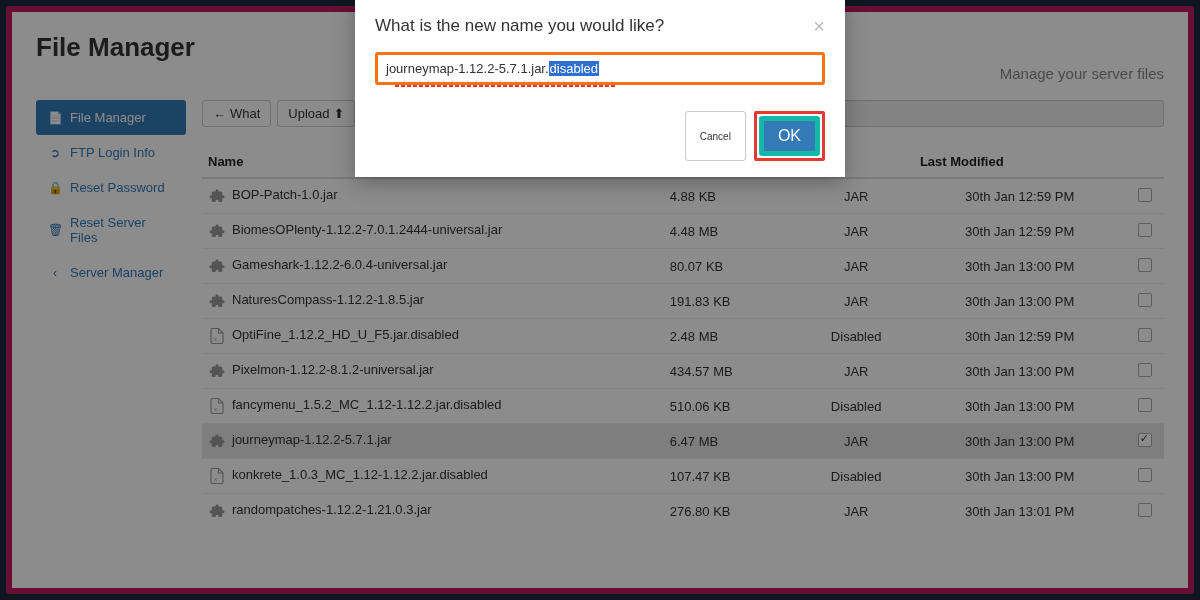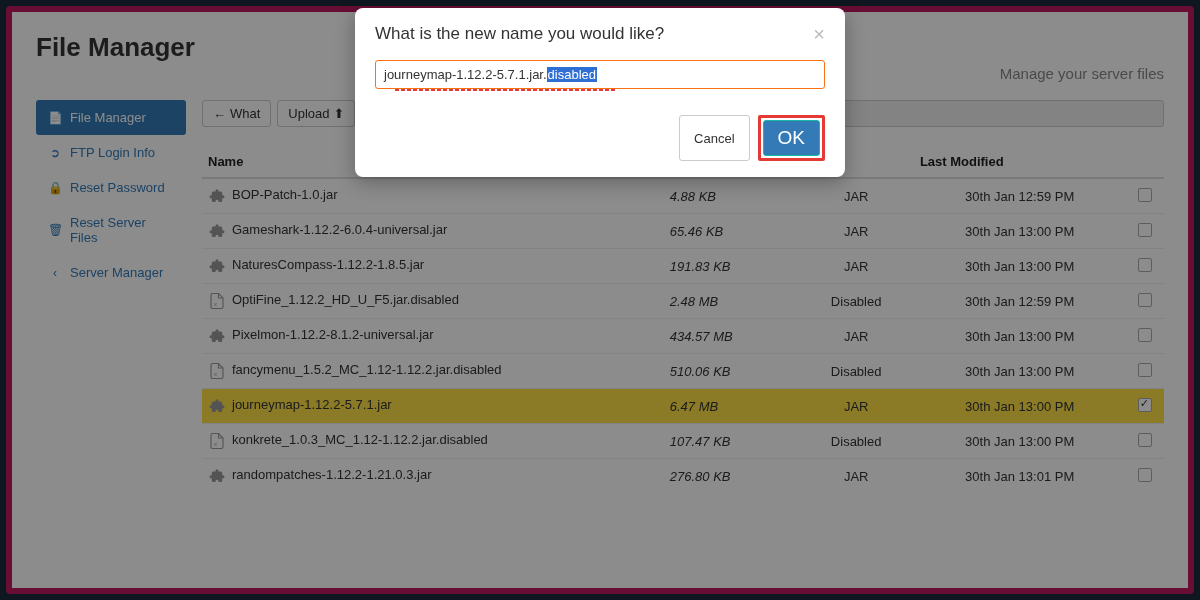--- a/index.html
+++ b/index.html
@@ -12,42 +12,42 @@
 .sidebar-item { display: flex; align-items: center; gap: 8px; padding: 10px 12px; font-size: 13px; color: #337ab7; cursor: pointer; border-radius: 3px; }
 .sidebar-item.active { background: #337ab7; color: #fff; }
 .sidebar-item .icon { width: 14px; text-align: center; font-size: 12px; }
 .main { flex: 1; min-width: 0; }
 .toolbar { display: flex; gap: 6px; margin-bottom: 10px; align-items: center; }
 .btn { background: #fff; border: 1px solid #ccc; border-radius: 3px; padding: 5px 10px; font-size: 13px; color: #333; cursor: pointer; display: inline-flex; align-items: center; gap: 4px; }
 .breadcrumb-input { flex: 1; border: 1px solid #ccc; border-radius: 3px; padding: 5px 8px; font-size: 13px; color: #555; background: #eee; }
 .table { width: 100%; border-collapse: collapse; margin-top: 19px; }
 .table th { text-align: left; padding: 8px 6px; font-size: 13px; font-weight: 700; color: #222; border-bottom: 2px solid #ddd; }
 .table td { padding: 8px 6px; font-size: 13px; color: #333; border-top: 1px solid #eee; vertical-align: middle; }
-.table tr.selected td { background: #fde047; }
+.table tr.selected td { background: #e5e5e5; }
 .file-icon { width: 18px; height: 18px; display: inline-flex; align-items: center; justify-content: center; margin-right: 6px; color: #999; vertical-align: middle; }
 .chk { width: 14px; height: 14px; border: 1px solid #aaa; border-radius: 2px; display: inline-block; background: #fff; position: relative; }
 .chk.checked::after { content: "✓"; position: absolute; top: -2px; left: 1px; font-size: 11px; color: #333; }
 .col-name { width: 48%; }
-.col-size { width: 14%; font-style: italic; }
+.col-size { width: 14%; }
 .col-type { width: 12%; text-align: center; }
 .col-mod { width: 22%; text-align: center; }
 .col-chk { width: 4%; text-align: center; }
 
 .overlay { position: absolute; inset: 0; background: rgba(0,0,0,0.45); }
-.modal { position: absolute; top: 8px; left: 50%; transform: translateX(-50%); width: 490px; background: #fff; border-radius: 8px; box-shadow: 0 5px 20px rgba(0,0,0,0.3); }
+.modal { position: absolute; top: 0; left: 50%; transform: translateX(-50%); width: 490px; background: #fff; border-radius: 0; box-shadow: 0 5px 20px rgba(0,0,0,0.3); }
 .modal-header { padding: 16px 20px 10px; display: flex; justify-content: space-between; align-items: flex-start; }
 .modal-title { font-size: 17px; color: #333; }
 .modal-close { color: #bbb; font-size: 20px; cursor: pointer; line-height: 1; }
 .modal-body { padding: 6px 20px 14px; }
-.modal-input { width: 100%; border: 1px solid #f97316; border-radius: 3px; padding: 6px 8px; font-size: 13px; font-family: inherit; display: flex; align-items: center; overflow: hidden; white-space: nowrap; }
+.modal-input { width: 100%; border: 3px solid #f97316; border-radius: 3px; padding: 6px 8px; font-size: 13px; font-family: inherit; display: flex; align-items: center; overflow: hidden; white-space: nowrap; }
 .modal-input .sel { background: #2f6fd4; color: #fff; padding: 0 1px; }
 .underline-red { height: 2px; background: repeating-linear-gradient(90deg, #e53935 0 4px, transparent 4px 6px); margin: 0 8px 0 20px; width: 220px; }
 .modal-footer { padding: 10px 20px 16px; display: flex; justify-content: flex-end; gap: 8px; }
-.btn-default { background: #fff; border: 1px solid #ccc; border-radius: 3px; padding: 6px 14px; font-size: 13px; cursor: pointer; color: #333; }
-.btn-primary { background: #337ab7; border: 1px solid #14b8a6; color: #fff; border-radius: 3px; padding: 6px 14px; font-size: 19px; cursor: pointer; }
+.btn-default { background: #fff; border: 1px solid #ccc; border-radius: 3px; padding: 6px 14px; font-size: 10px; cursor: pointer; color: #333; }
+.btn-primary { background: #337ab7; border: 5px solid #14b8a6; color: #fff; border-radius: 3px; padding: 6px 14px; font-size: 16px; cursor: pointer; }
 .ok-highlight { border: 3px solid #e53935; padding: 2px; display: inline-block; border-radius: 2px; }
 </style>
 </head>
 <body>
 
 <div class="page-wrap">
   <div class="page-title">File Manager</div>
   <div class="page-subtitle">Manage your server files</div>
 
   <div class="layout">
@@ -112,22 +112,33 @@
               <td class="col-size">4.88 KB</td>
               <td class="col-type">JAR</td>
               <td class="col-mod">30th Jan 12:59 PM</td>
               <td class="col-chk"><span class="chk"></span></td>
             </tr>
             <tr>
               <td class="col-name"><span class="file-icon">
                   <svg viewBox="0 0 24 24" fill="#999">
                     <path d="M20 11h-1V8a2 2 0 0 0-2-2h-3V5a2 2 0 1 0-4 0v1H7a2 2 0 0 0-2 2v3H4a2 2 0 1 0 0 4h1v3a2 2 0 0 0 2 2h3v-1a2 2 0 1 1 4 0v1h3a2 2 0 0 0 2-2v-3h1a2 2 0 1 0 0-4z"></path>
                   </svg>
+                </span><span>BiomesOPlenty-1.12.2-7.0.1.2444-universal.jar</span></td>
+              <td class="col-size">4.48 MB</td>
+              <td class="col-type">JAR</td>
+              <td class="col-mod">30th Jan 12:59 PM</td>
+              <td class="col-chk"><span class="chk"></span></td>
+            </tr>
+            <tr>
+              <td class="col-name"><span class="file-icon">
+                  <svg viewBox="0 0 24 24" fill="#999">
+                    <path d="M20 11h-1V8a2 2 0 0 0-2-2h-3V5a2 2 0 1 0-4 0v1H7a2 2 0 0 0-2 2v3H4a2 2 0 1 0 0 4h1v3a2 2 0 0 0 2 2h3v-1a2 2 0 1 1 4 0v1h3a2 2 0 0 0 2-2v-3h1a2 2 0 1 0 0-4z"></path>
+                  </svg>
                 </span><span>Gameshark-1.12.2-6.0.4-universal.jar</span></td>
-              <td class="col-size">65.46 KB</td>
+              <td class="col-size">80.07 KB</td>
               <td class="col-type">JAR</td>
               <td class="col-mod">30th Jan 13:00 PM</td>
               <td class="col-chk"><span class="chk"></span></td>
             </tr>
             <tr>
               <td class="col-name"><span class="file-icon">
                   <svg viewBox="0 0 24 24" fill="#999">
                     <path d="M20 11h-1V8a2 2 0 0 0-2-2h-3V5a2 2 0 1 0-4 0v1H7a2 2 0 0 0-2 2v3H4a2 2 0 1 0 0 4h1v3a2 2 0 0 0 2 2h3v-1a2 2 0 1 1 4 0v1h3a2 2 0 0 0 2-2v-3h1a2 2 0 1 0 0-4z"></path>
                   </svg>
                 </span><span>NaturesCompass-1.12.2-1.8.5.jar</span></td>

